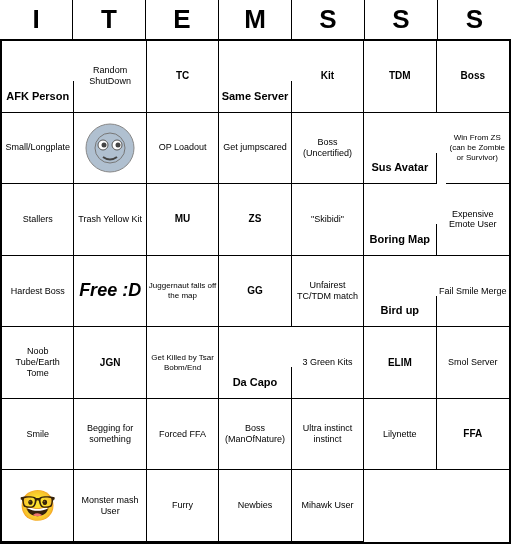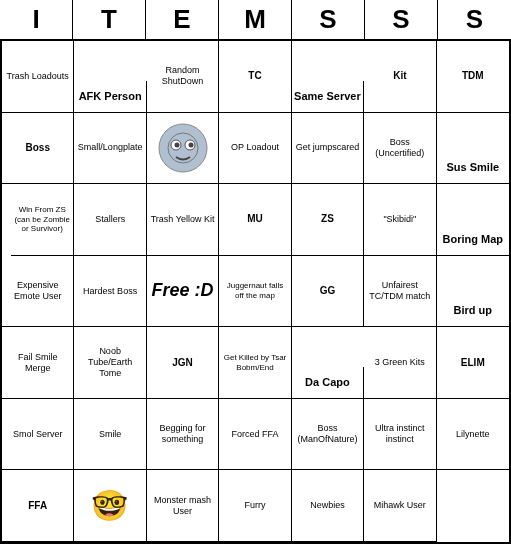--- a/index.html
+++ b/index.html
@@ -63,21 +63,20 @@
   <div class="bingo-header">
   <div class="header-cell">I</div>
       <div class="header-cell">T</div>
       <div class="header-cell">E</div>
       <div class="header-cell">M</div>
       <div class="header-cell">S</div>
       <div class="header-cell">S</div>
       <div class="header-cell">S</div>
     </div>
   <div class="bingo-grid">
-  <div class="cell">Trash Loadouts</div>
       <div class="cell medium-text">AFK Person</div>
       <div class="cell">Random ShutDown</div>
       <div class="cell large-text">TC</div>
       <div class="cell medium-text">Same Server</div>
       <div class="cell large-text">Kit</div>
       <div class="cell large-text">TDM</div>
       <div class="cell large-text">Boss</div>
       <div class="cell">Small/Longplate</div>
       <div class="cell">
         <svg width="50" height="50" viewBox="0 0 50 50">
@@ -86,21 +85,21 @@
         <circle cx="32" cy="22" r="5" fill="white" stroke="#555" stroke-width="1"></circle>
         <circle cx="19" cy="22" r="2.5" fill="#444"></circle>
         <circle cx="33" cy="22" r="2.5" fill="#444"></circle>
         <path d="M18 34 Q25 39 32 34" stroke="#444" stroke-width="2" fill="none"></path>
         <rect x="10" y="10" width="30" height="30" rx="15" ry="15" fill="none" stroke="#777" stroke-width="1"></rect>
       </svg>
       </div>
       <div class="cell">OP Loadout</div>
       <div class="cell">Get jumpscared</div>
       <div class="cell">Boss (Uncertified)</div>
-      <div class="cell medium-text">Sus Smile</div>
+      <div class="cell medium-text">Sus Avatar</div>
       <div class="cell" style="font-size: 8px; line-height: 1.2; margin-left: 9px;">Win From ZS (can be Zombie or Survivor)</div>
       <div class="cell">Stallers</div>
       <div class="cell">Trash Yellow Kit</div>
       <div class="cell large-text">MU</div>
       <div class="cell large-text">ZS</div>
       <div class="cell">"Skibidi"</div>
       <div class="cell medium-text">Boring Map</div>
       <div class="cell">Expensive Emote User</div>
       <div class="cell">Hardest Boss</div>
       <div class="cell free-space">Free :D</div>

